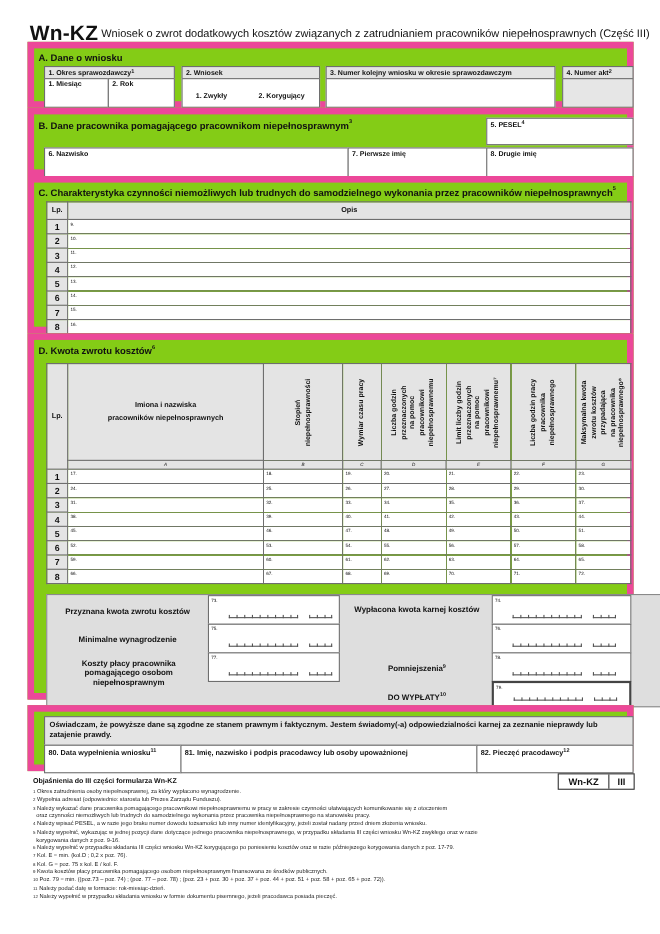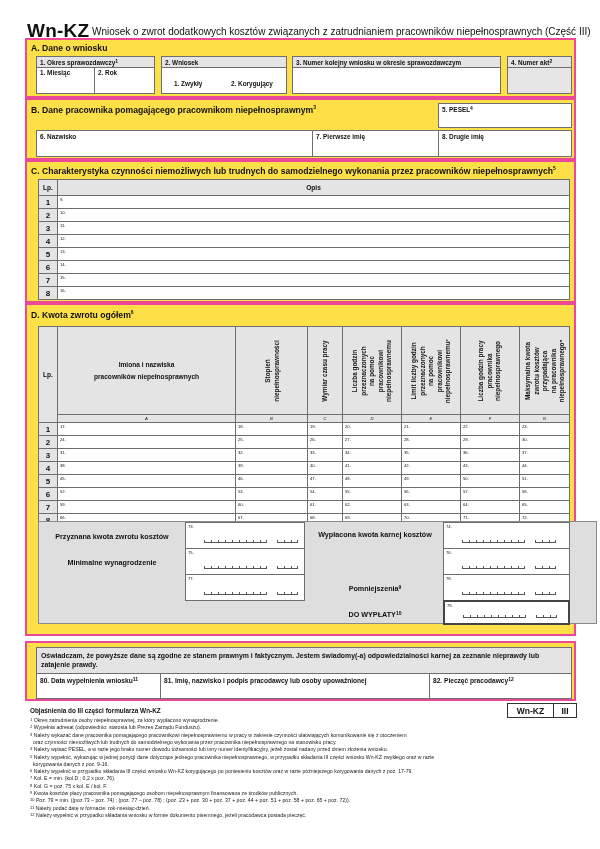--- a/index.html
+++ b/index.html
@@ -5,21 +5,21 @@
   * { box-sizing: border-box; margin: 0; padding: 0; }
   html, body { width: 600px; height: 849px; background: #ffffff; overflow: hidden; }
   body { font-family: "Liberation Sans", sans-serif; color: #111; position: relative; }
   .abs { position: absolute; }
   sup { font-size: 5px; vertical-align: top; position: relative; top: -1px; }
 
   
   #title-code { left: 27px; top: 20px; font-size: 19px; font-weight: bold; letter-spacing: 0.2px; }
   #title-text { left: 92px; top: 26px; font-size: 10px; font-weight: normal; white-space: nowrap; }
 
-  .section { background: #fde047; border: 2px solid #ec4899; }
+  .section { background: #84cc16; border: 6px solid #ec4899; }
   .sec-title { font-size: 8.6px; font-weight: bold; position: absolute; left: 4px; white-space: nowrap; }
   .box { position: absolute; background: #ffffff; border: 1px solid #6e6e6e; }
   .hdr { background: #e4e4e4; }
   .lbl { position: absolute; font-size: 6.4px; font-weight: bold; white-space: nowrap; }
   .num { position: absolute; font-size: 4.2px; left: 2px; top: 1px; }
 
   
   #secA { left: 25px; top: 38px; width: 551px; height: 60px; }
   
   #secB { left: 25px; top: 98px; width: 551px; height: 62px; }
@@ -167,21 +167,21 @@
           <td class="lpcell">8</td>
     <td class="cell">
             <span class="n">16.</span>
           </td>
         </tr>
       </tbody>
   </table>
 </div>
 
 <div id="secD" class="abs section">
-  <div class="sec-title" style="top:5px"><span>D. Kwota zwrotu ogółem</span><sup>6</sup></div>
+  <div class="sec-title" style="top:5px"><span>D. Kwota zwrotu kosztów</span><sup>6</sup></div>
   <table style="left:11px;top:21px;width:532px">
     <tbody>
         <tr style="height:88px">
       <td class="lpcell" rowspan="2" style="font-size:6.6px">Lp.</td>
       <td class="hdr" style="width:178px;text-align:center;font-size:6.6px;font-weight:bold;line-height:12px">
         <div>Imiona i nazwiska</div>
         <div>pracowników niepełnosprawnych</div>
       </td>
       <td class="vhead" style="width:72px">
             <div class="vtext" id="vh0">
@@ -428,23 +428,24 @@
           <td class="cell">
             <span class="n">71.</span>
           </td>
           <td class="cell">
             <span class="n">72.</span>
           </td>
         </tr>
       </tbody>
   </table>
 
-  <div class="abs" style="left:11px;top:216px;width:559px;height:103px;background:#dedede;border:1px solid #8a8a8a">
+  <div class="abs" style="left:11px;top:231px;width:559px;height:103px;background:#dedede;border:1px solid #8a8a8a">
     <div class="sumlabel" style="left:0;top:10px;width:146px">Przyznana kwota zwrotu kosztów</div>
     <div class="sumlabel" style="left:0;top:36px;width:146px">Minimalne wynagrodzenie</div>
+    <div class="sumlabel" style="left:14px;top:57px;width:120px">Koszty płacy pracownika pomagającego osobom niepełnosprawnym</div>
 
     <div class="box" style="left:146px;top:0px;width:120px;height:27px">
         <span class="num">73.</span>
         <div class="grid-row amt">
           <div class="tick-grp">
             <span></span>
             <span></span>
             <span></span>
             <span></span>
             <span></span>

